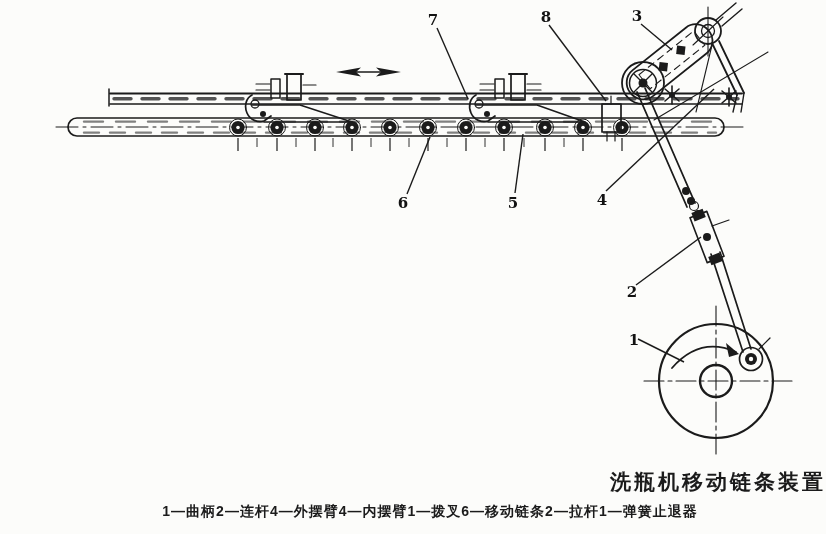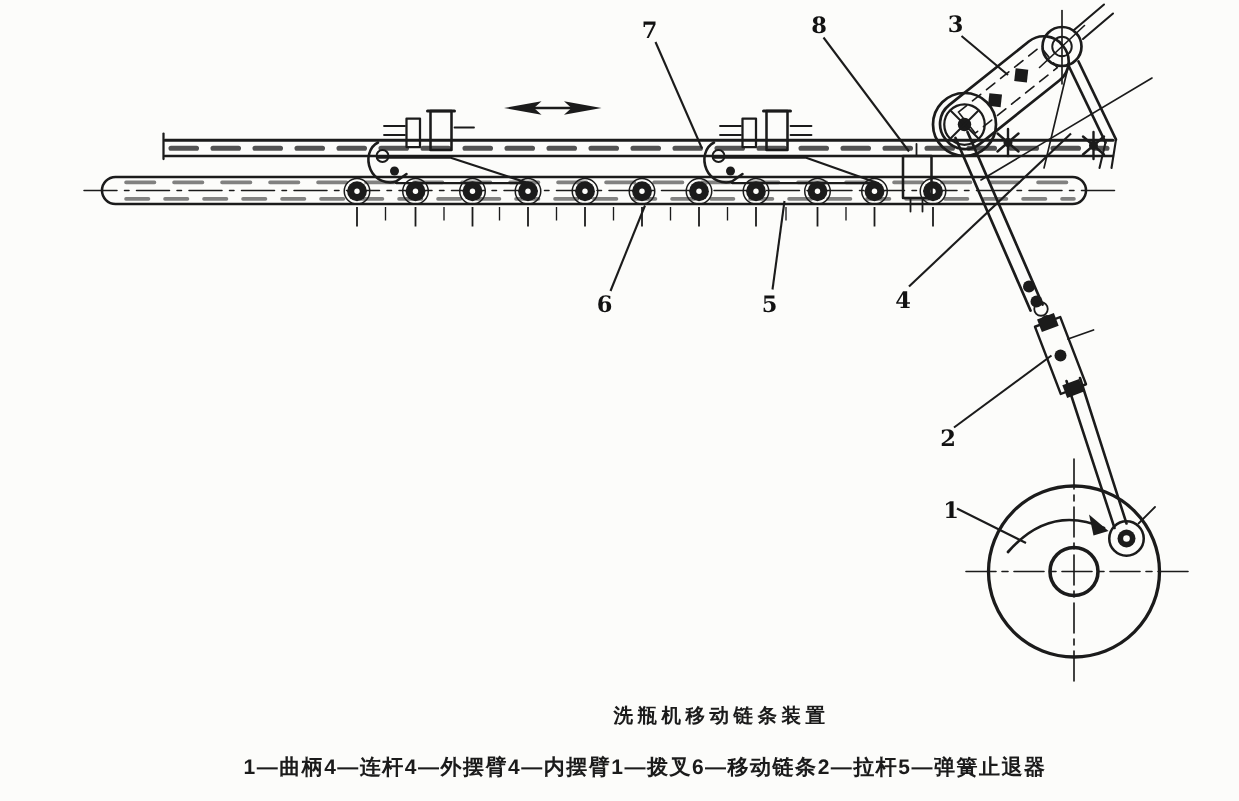--- a/index.html
+++ b/index.html
@@ -2,22 +2,22 @@
 <html><head>
 <meta charset="utf-8">
 <style>
   html,body{margin:0;padding:0;background:#dededc;}
   .page{position:relative;width:826px;height:534px;background:#fcfcfa;overflow:hidden;
         font-family:"Liberation Sans",sans-serif;color:#1b1b1b;}
   .diagram{position:absolute;left:0;top:0;}
   .s{stroke:#1b1b1b;fill:none;stroke-linecap:round;stroke-linejoin:round;}
   .f{fill:#1b1b1b;stroke:none;}
   .num{font-family:"DejaVu Serif","Liberation Serif",serif;font-weight:700;font-size:15px;fill:#121212;}
-  .caption{position:absolute;left:136px;top:468px;width:690px;text-align:center;
-           font-size:13px;font-weight:700;letter-spacing:3px;}
+  .caption{position:absolute;left:136px;top:468px;width:690px;text-align:right;
+           font-size:21px;font-weight:700;letter-spacing:3px;}
   .legend{position:absolute;left:62px;right:28px;top:503px;display:flex;
           justify-content:center;font-size:14px;font-weight:700;white-space:nowrap;}
   .legend span{letter-spacing:1px;}
 </style>
 </head>
 <body>
 
 <div class="page">
 
   <svg class="diagram" width="826" height="534" viewBox="0 0 826 534">
@@ -260,22 +260,22 @@
       <text class="num" x="602" y="205">4</text>
       <text class="num" x="632" y="297">2</text>
       <text class="num" x="634" y="345">1</text>
     </g>
   </svg>
 
   <div class="caption">洗瓶机移动链条装置</div>
 
   <div class="legend">
     <span>1—曲柄</span>
-    <span>4—连杆</span>
+    <span>2—连杆</span>
     <span>4—外摆臂</span>
     <span>4—内摆臂</span>
     <span>1—拨叉</span>
     <span>6—移动链条</span>
     <span>2—拉杆</span>
-    <span>5—弹簧止退器</span>
+    <span>1—弹簧止退器</span>
   </div>
 
 </div>
 
 </body></html>

